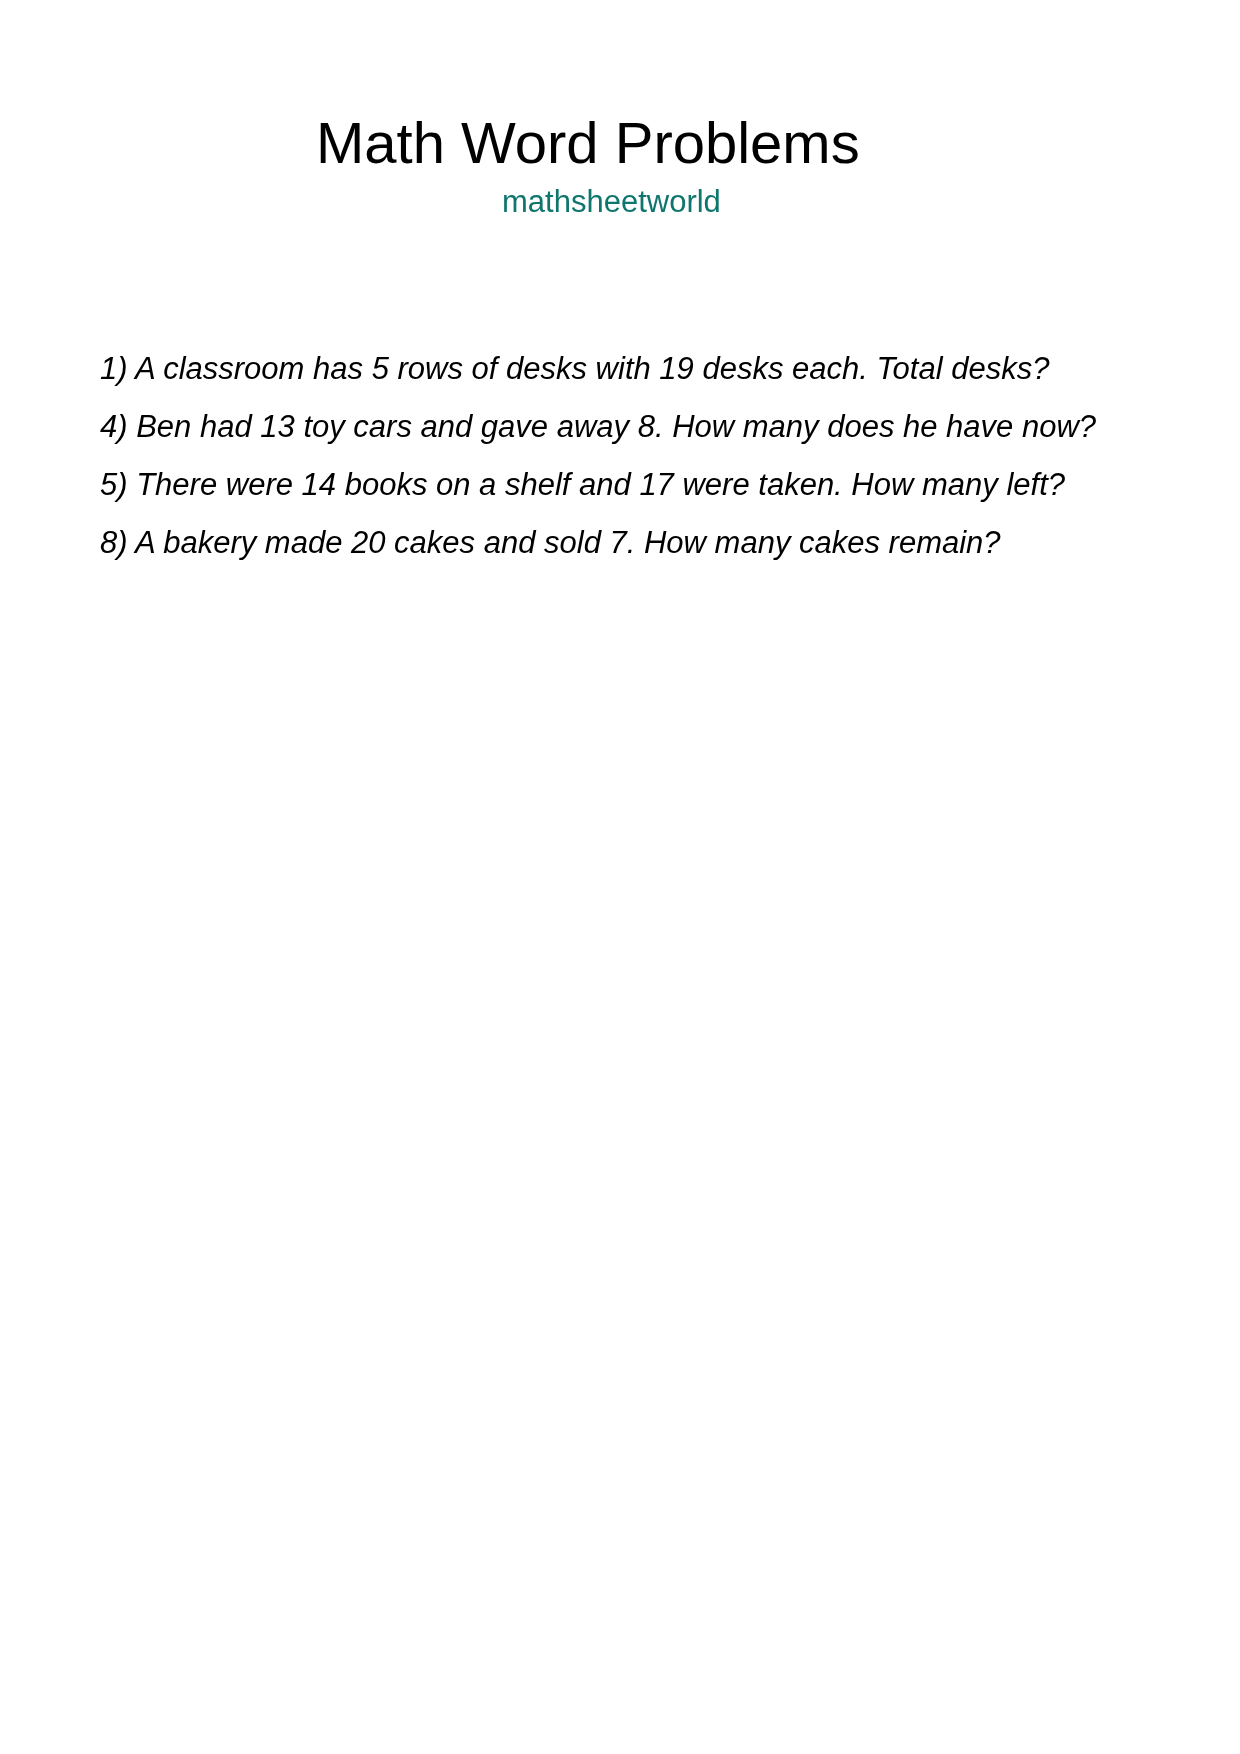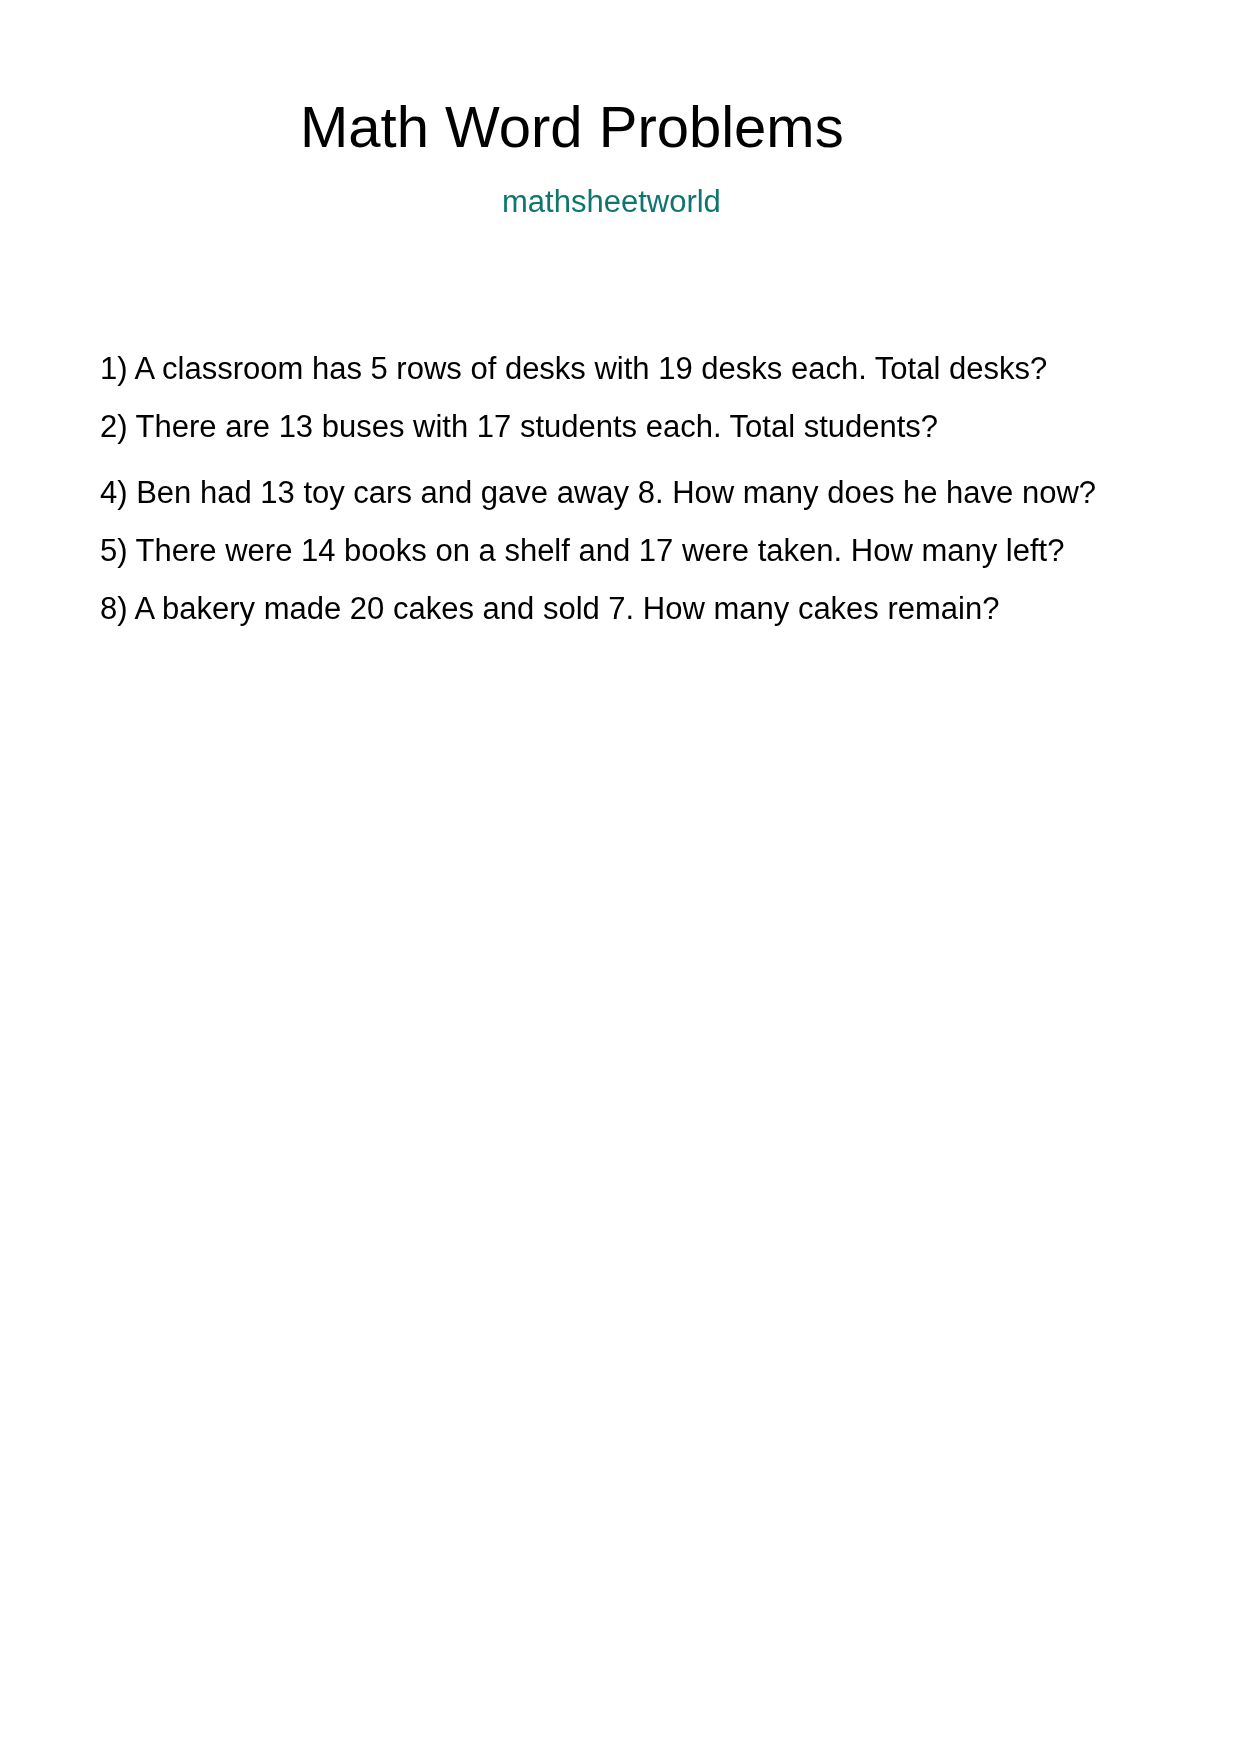--- a/index.html
+++ b/index.html
@@ -41,30 +41,30 @@
       width: 1050px;
       margin: 0;
       padding: 0;
       list-style: none;
     }
     .problem {
       font-size: 31px;
       line-height: 42px;
       margin: 0 0 16px 0;
       color: #000000;
+      font-style: italic;
     }
     .problem.single {
       margin-bottom: 24px;
     }
   </style>
 </head>
 <body>
 
-<h1 class="title" style="margin:0;font-weight:normal;">Math Word Problems</h1>
+<h1 class="title" style="margin:16px;font-weight:normal;">Math Word Problems</h1>
 <div class="subtitle">mathsheetworld</div>
 
 <ol class="problems">
   <li class="problem">1) A classroom has 5 rows of desks with 19 desks each. Total desks?</li>
-  <li class="problem single">2) There are 13 buses with 17 students each. Total students?</li>
   <li class="problem">4) Ben had 13 toy cars and gave away 8. How many does he have now?</li>
   <li class="problem">5) There were 14 books on a shelf and 17 were taken. How many left?</li>
   <li class="problem single">8) A bakery made 20 cakes and sold 7. How many cakes remain?</li>
 </ol>
 
 </body></html>

